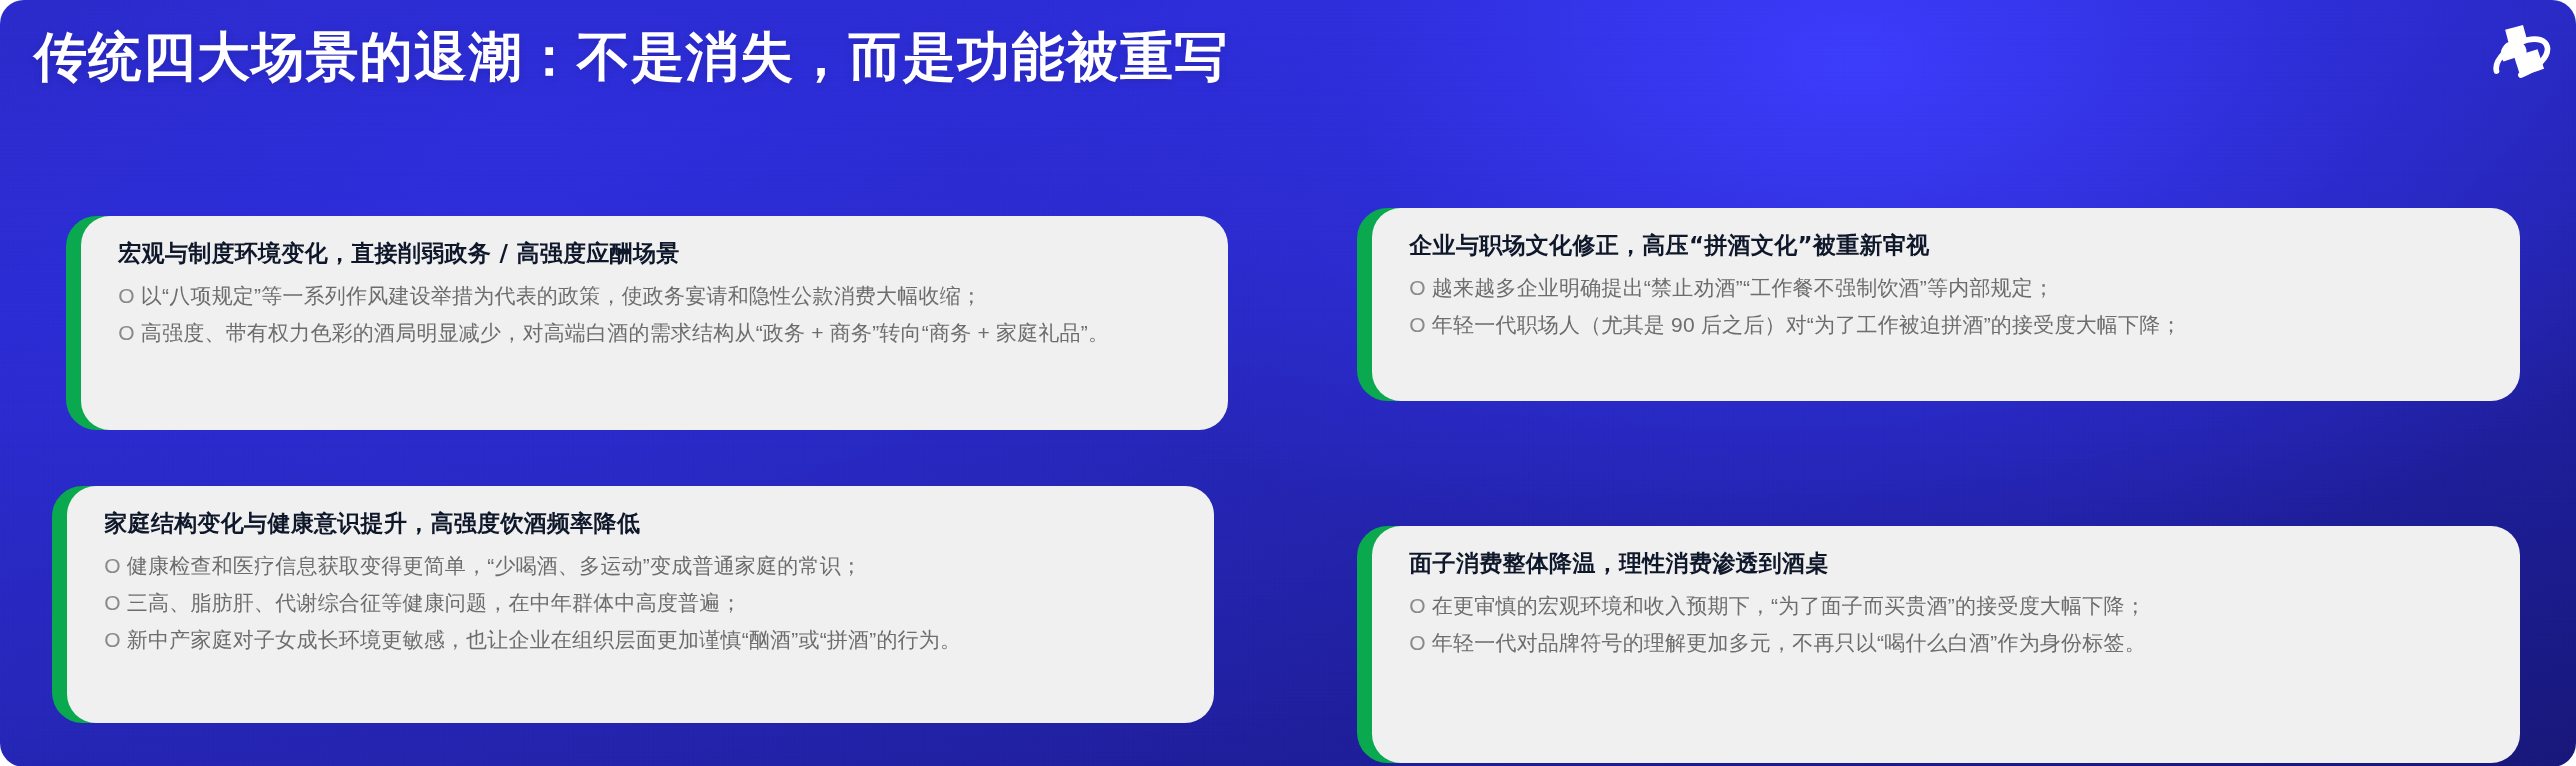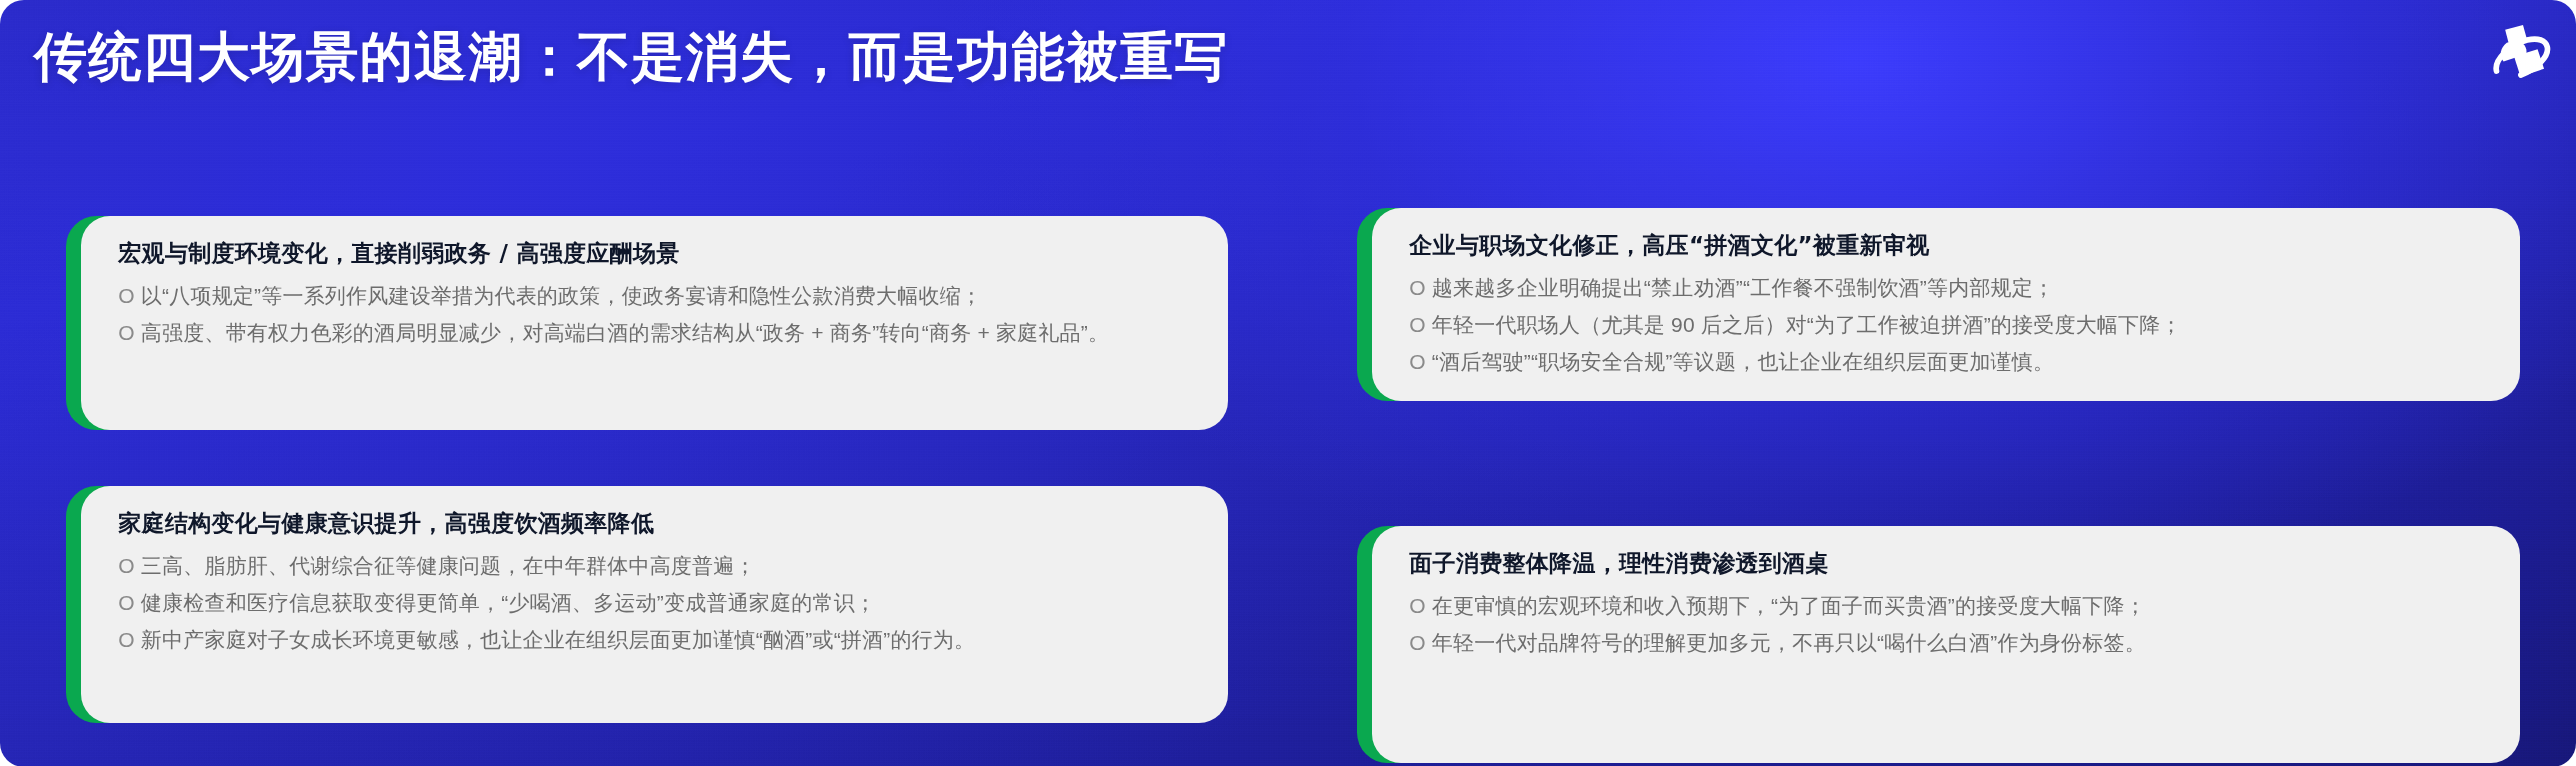--- a/index.html
+++ b/index.html
@@ -54,21 +54,21 @@
     right:18.7px; top:12px;
     width:81px; height:81px;
   }
 
   
   .card-wrap {
     position:absolute;
   }
   .card-wrap.c0 { left:66px;   top:216px; width:1162px; height:214px; }
   .card-wrap.c1 { left:1357px; top:208px; width:1163px; height:193px; }
-  .card-wrap.c2 { left:66px;   top:486px; width:1162px; height:237px; }
+  .card-wrap.c2 { left:52px;   top:486px; width:1162px; height:237px; }
   .card-wrap.c3 { left:1357px; top:486px; width:1163px; height:237px;margin-top:40px; }
 
   .accent {
     position:absolute;
     left:0; top:0;
     width:102px; height:100%;
     background:#0aa84f;
     border-radius:30.5px;
   }
 
@@ -147,32 +147,31 @@
     </div>
   </div>
 
   <div class="card-wrap c1">
     <div class="accent"></div>
     <div class="card">
       <div class="card-title">企业与职场文化修正，高压“拼酒文化”被重新审视</div>
       <div class="card-body">
         <span class="bullet"><span class="mark">O</span><span>越来越多企业明确提出“禁止劝酒”“工作餐不强制饮酒”等内部规定；</span></span>
         <span class="bullet"><span class="mark">O</span><span>年轻一代职场人（尤其是 90 后之后）对“为了工作被迫拼酒”的接受度大幅下降；</span></span>
-        <span class="bullet"><span class="mark">O</span><span>“酒后驾驶”“职场安全合规”等议题，也让企业在组织层面更加谨慎。</span></span>
       </div>
     </div>
   </div>
 
   <div class="card-wrap c2">
     <div class="accent"></div>
     <div class="card">
       <div class="card-title">家庭结构变化与健康意识提升，高强度饮酒频率降低</div>
       <div class="card-body">
+        <span class="bullet"><span class="mark">O</span><span>健康检查和医疗信息获取变得更简单，“少喝酒、多运动”变成普通家庭的常识；</span></span>
         <span class="bullet"><span class="mark">O</span><span>三高、脂肪肝、代谢综合征等健康问题，在中年群体中高度普遍；</span></span>
-        <span class="bullet"><span class="mark">O</span><span>健康检查和医疗信息获取变得更简单，“少喝酒、多运动”变成普通家庭的常识；</span></span>
         <span class="bullet"><span class="mark">O</span><span>新中产家庭对子女成长环境更敏感，也让企业在组织层面更加谨慎“酗酒”或“拼酒”的行为。</span></span>
       </div>
     </div>
   </div>
 
   <div class="card-wrap c3">
     <div class="accent"></div>
     <div class="card">
       <div class="card-title">面子消费整体降温，理性消费渗透到酒桌</div>
       <div class="card-body">

